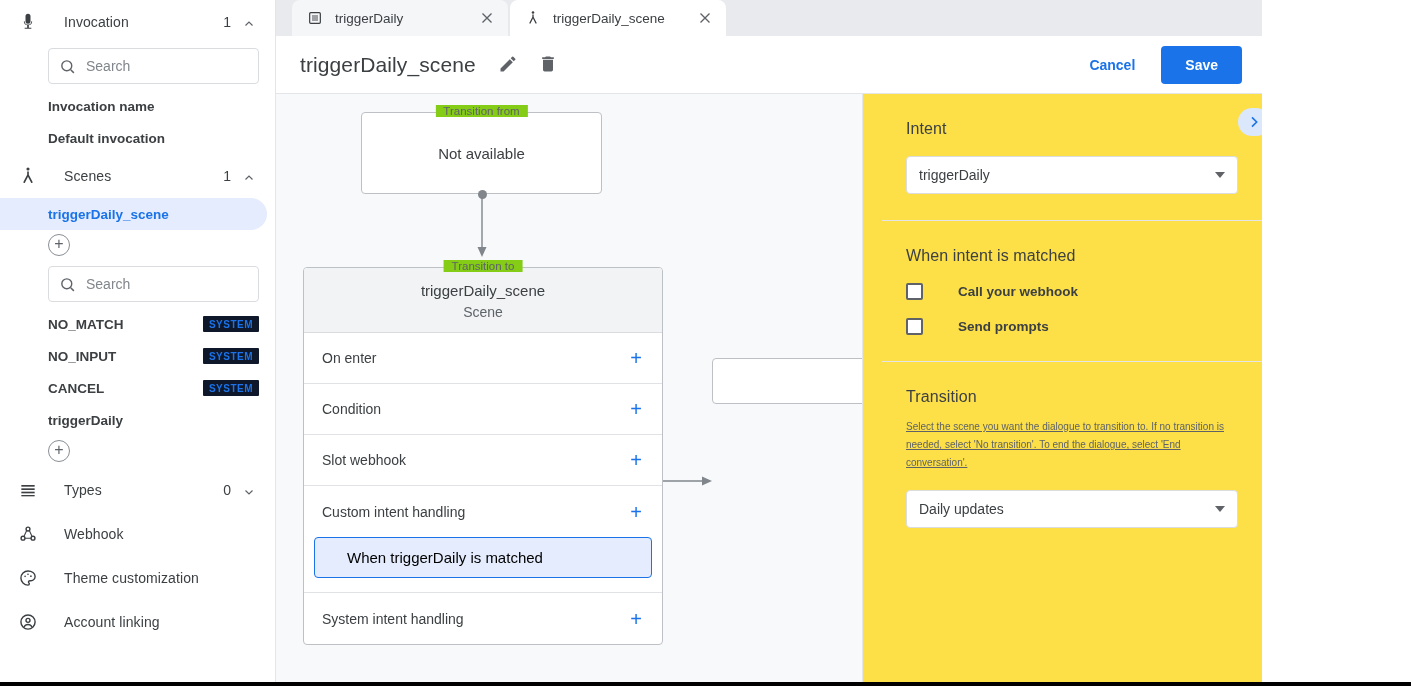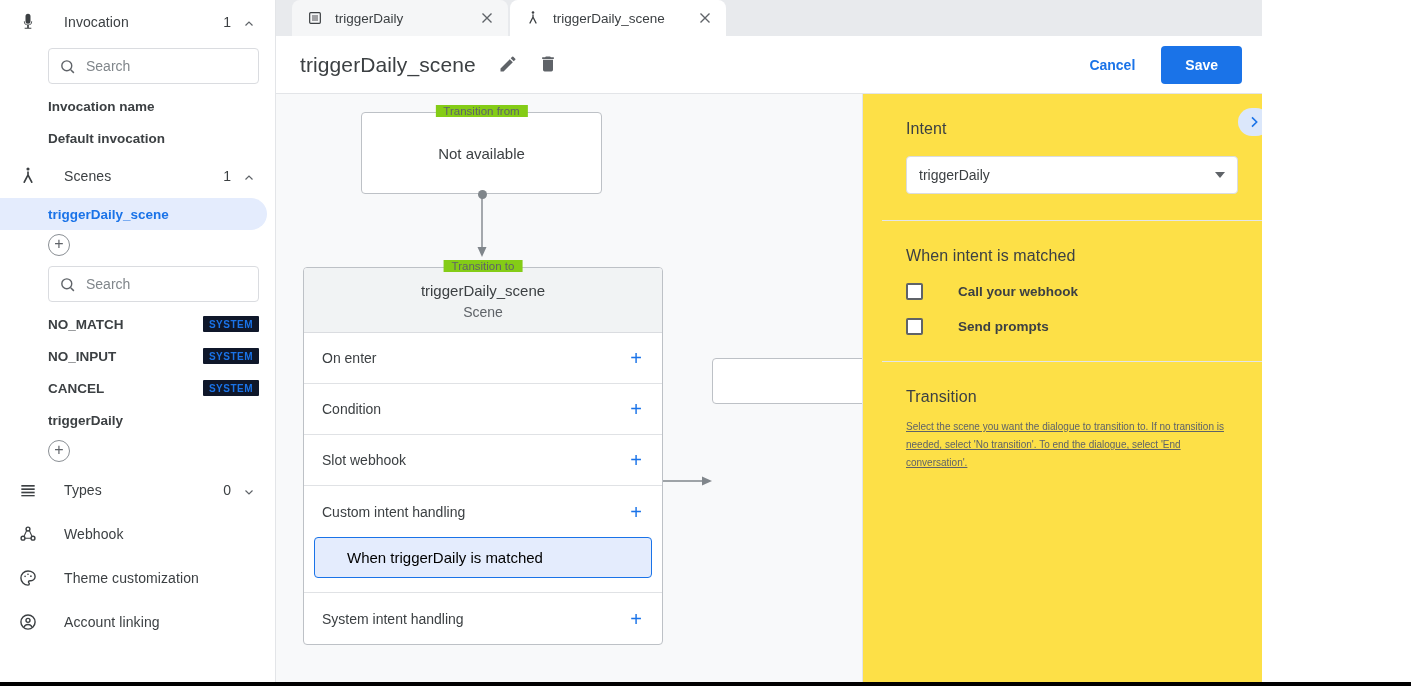--- a/index.html
+++ b/index.html
@@ -476,19 +476,23 @@
           </div>
           <div class="cbrow">
             <span class="cbox"></span>
             <span class="cblabel">Send prompts</span>
           </div>
         </div>
 
         <div class="panel-sec last">
           <div class="panel-title">Transition</div>
           <div class="panel-desc">Select the scene you want the dialogue to transition to. If no transition is needed, select 'No transition'. To end the dialogue, select 'End conversation'.</div>
+          <div class="select">
+            <span>Daily updates</span>
+            <span class="caretd"></span>
+          </div>
         </div>
       </div>
     </div>
   </div>
 
   <div id="bottom-strip"></div>
 </div>
 
 </body></html>

